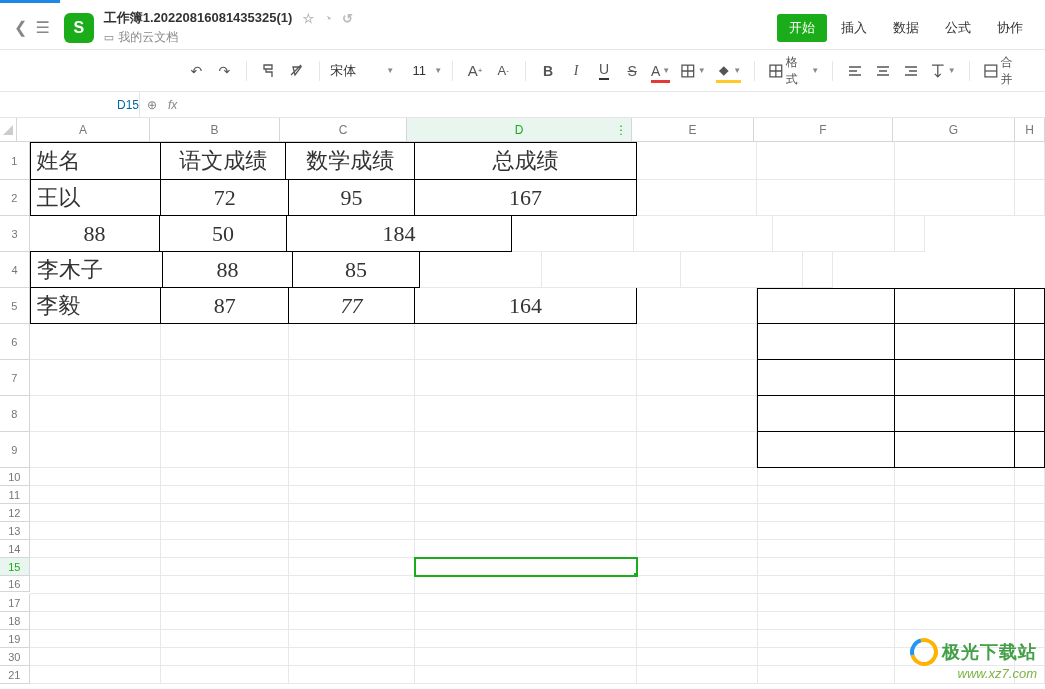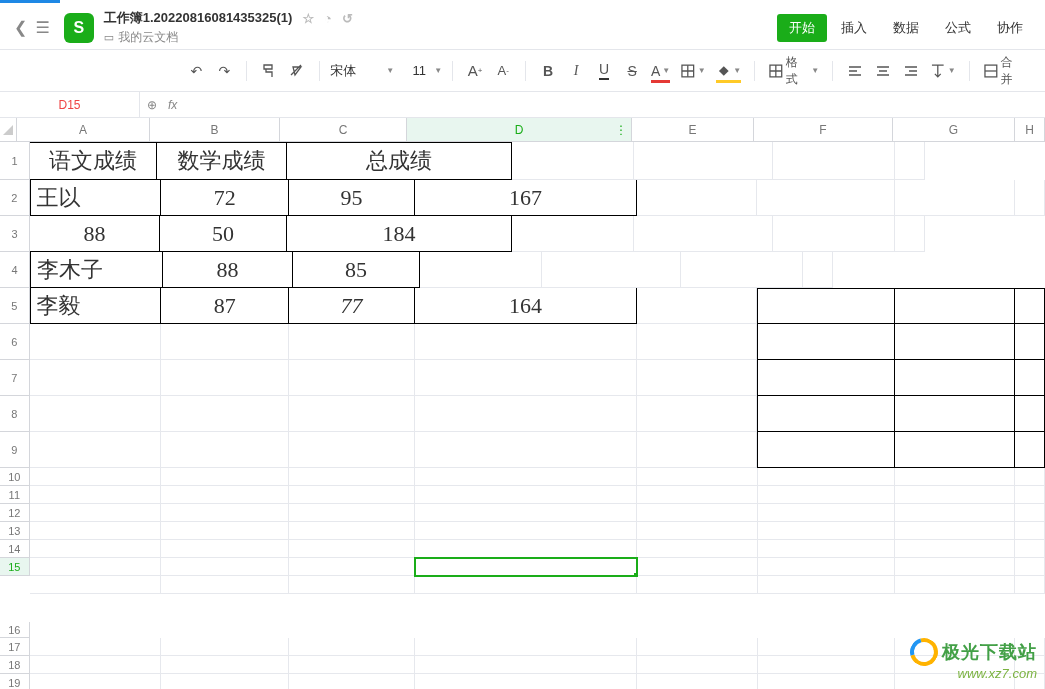--- a/index.html
+++ b/index.html
@@ -23,21 +23,21 @@
   .tb-sep { width:1px; height:20px; background:#e4e6eb; margin:0 6px;}
   .font-sel { display:flex; align-items:center; gap:2px; }
   .font-name { width:52px; font-size:13px;}
   .font-size { width:22px; font-size:13px; text-align:center;}
   .dd { font-size:8px; color:#888; margin-left:2px;}
   .underline-bar{border-bottom:2px solid #333; padding-bottom:1px;}
   .color-a { position:relative;}
   .color-underline{position:absolute; bottom:2px; left:3px; right:3px; height:3px;}
   .fxbar { display:flex; align-items:center; height:26px; border-bottom:1px solid #e4e6eb;}
   .namebox { width:140px; border-right:1px solid #e4e6eb; height:100%; display:flex; align-items:center;}
-  .namebox input { border:none; width:100%; text-align:center; font-size:12px; outline:none; color:#ef4444;}
+  .namebox input { border:none; width:100%; text-align:right; font-size:12px; outline:none; color:#0369a1;}
   .fx-icn { width:24px; text-align:center; color:#888;}
   .fx-txt { font-style:italic; color:#888; padding:0 4px;}
   .fx-input { flex:1; border:none; outline:none; height:100%; font-size:12px; padding:0 6px;}
   .sheet { display:flex; height:calc(689px - 6px - 44px - 42px - 26px); overflow:hidden;}
   .corner { width:30px; height:24px; border-right:1px solid #d4d6db; border-bottom:1px solid #d4d6db; background:#fff; display:flex; align-items:center; justify-content:flex-end; padding-right:3px;}
   .corner svg{width:10px;height:10px;}
   .col-hdrs { display:flex; height:24px;}
   .col-h { border-right:1px solid #d4d6db; border-bottom:1px solid #d4d6db; display:flex; align-items:center; justify-content:center; color:#777; font-size:12px; background:#fff; position:relative; cursor:pointer;}
   .col-h.sel { background:#e8f6ef; color:#1aad19;}
   .col-menu{position:absolute; right:4px; font-size:12px; color:#1aad19;}
@@ -203,20 +203,21 @@
           <div class="col-h sel" style="width: 225px;">D<span class="col-menu">⋮</span></div>
           <div class="col-h" style="width: 122px;">E</div>
           <div class="col-h" style="width: 139px;">F</div>
           <div class="col-h" style="width: 122px;">G</div>
           <div class="col-h" style="width: 30px;">H</div>
         </div>
     </div>
     <div class="rows" id="rows">
         <div class="row">
           <div class="row-h" style="height: 38px;">1</div>
+          <div class="cell data-cell left data-border-left data-border-top" style="width: 133px; height: 38px;">姓名</div>
           <div class="cell data-cell data-border-top" style="width: 127px; height: 38px;">语文成绩</div>
           <div class="cell data-cell data-border-top" style="width: 130px; height: 38px;">数学成绩</div>
           <div class="cell data-cell data-border-top" style="width: 225px; height: 38px;">总成绩</div>
           <div class="cell" style="width: 122px; height: 38px;"></div>
           <div class="cell" style="width: 139px; height: 38px;"></div>
           <div class="cell" style="width: 122px; height: 38px;"></div>
           <div class="cell" style="width: 30px; height: 38px;"></div>
         </div>
         <div class="row">
           <div class="row-h" style="height: 36px;">2</div>
@@ -366,21 +367,21 @@
           <div class="cell" style="width: 127px; height: 18px;"></div>
           <div class="cell sel-outline" style="width: 225px; height: 18px;">
             <div class="sel-handle"></div>
           </div>
           <div class="cell" style="width: 122px; height: 18px;"></div>
           <div class="cell" style="width: 139px; height: 18px;"></div>
           <div class="cell" style="width: 122px; height: 18px;"></div>
           <div class="cell" style="width: 30px; height: 18px;"></div>
         </div>
         <div class="row">
-          <div class="row-h" style="height: 16px; margin-top: 46px;">16</div>
+          <div class="row-h" style="height: 16px;">16</div>
           <div class="cell" style="width: 133px; height: 18px;"></div>
           <div class="cell" style="width: 130px; height: 18px;"></div>
           <div class="cell" style="width: 127px; height: 18px;"></div>
           <div class="cell" style="width: 225px; height: 18px;"></div>
           <div class="cell" style="width: 122px; height: 18px;"></div>
           <div class="cell" style="width: 139px; height: 18px;"></div>
           <div class="cell" style="width: 122px; height: 18px;"></div>
           <div class="cell" style="width: 30px; height: 18px;"></div>
         </div>
         <div class="row">

